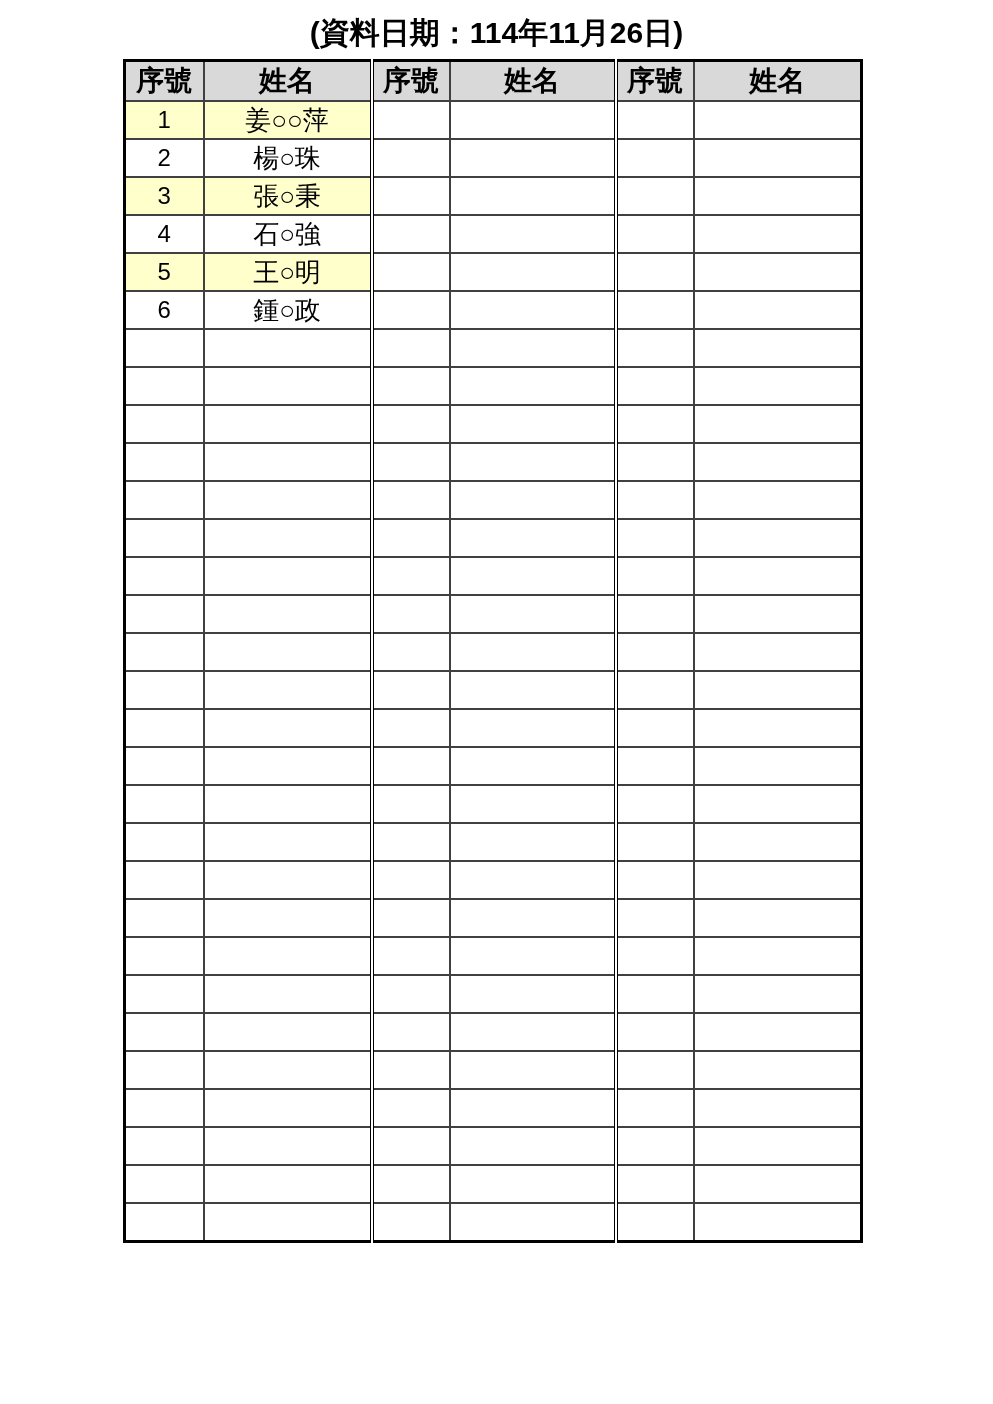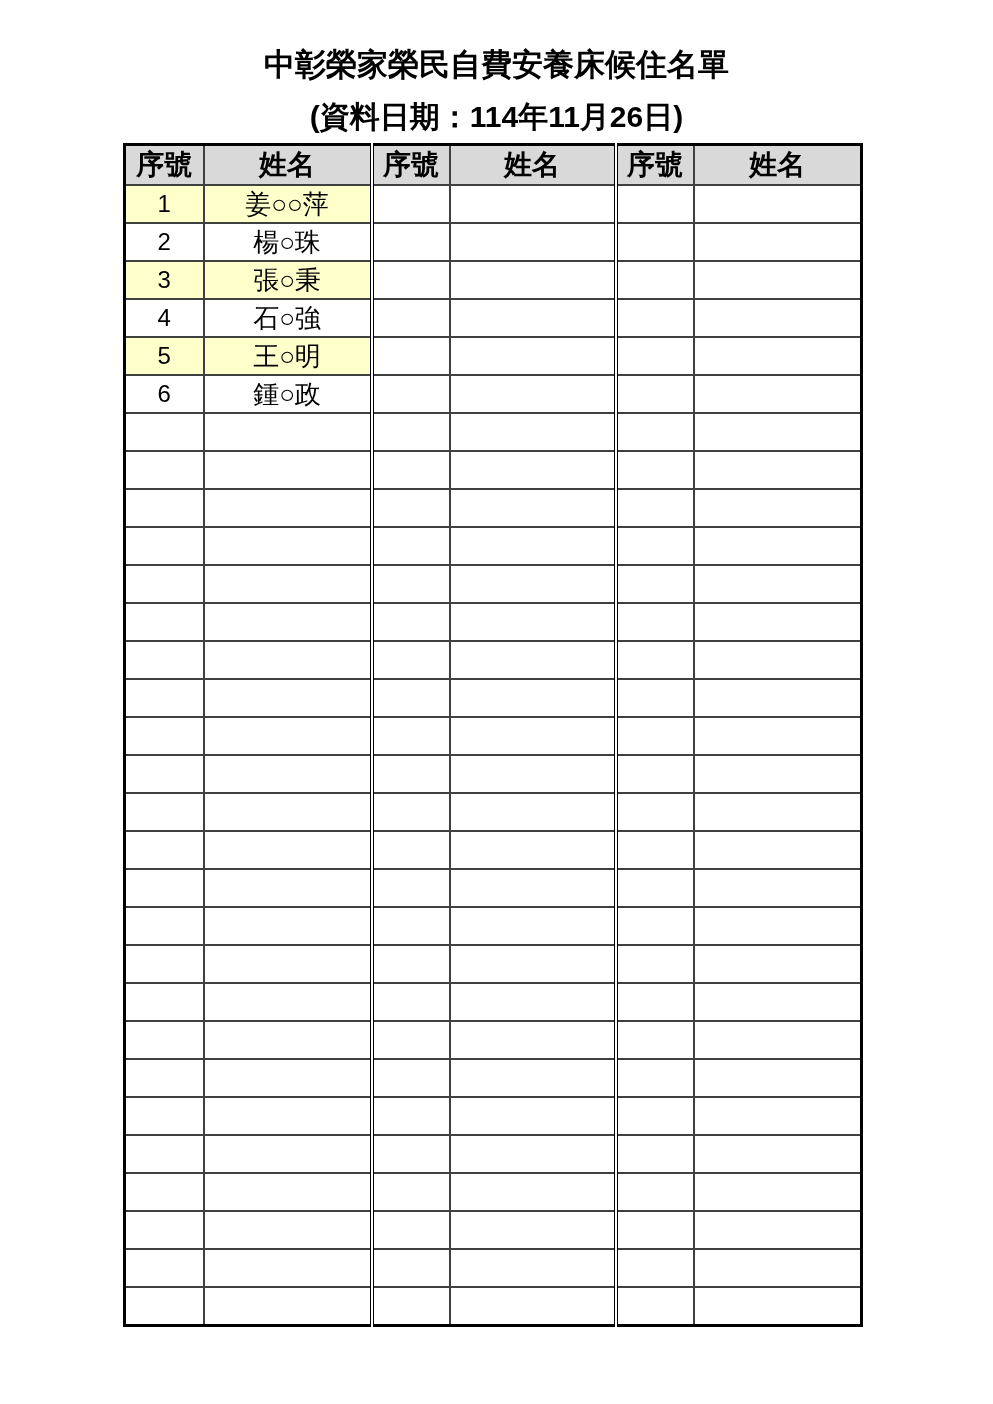--- a/index.html
+++ b/index.html
@@ -70,21 +70,20 @@
     font-size: 24px;
     font-weight: 700;
     line-height: 30px;
   }
 </style>
 </head>
 <body>
 
 <div class="page">
 
-  <div class="title">中彰榮家榮民自費安養床候住名單</div>
 
   <div class="subtitle">(資料日期：114年11月26日)</div>
 
   <table class="waitlist">
     <colgroup>
       <col style="width:79px">
       <col style="width:168px">
       <col style="width:78px">
       <col style="width:166px">
       <col style="width:78px">

